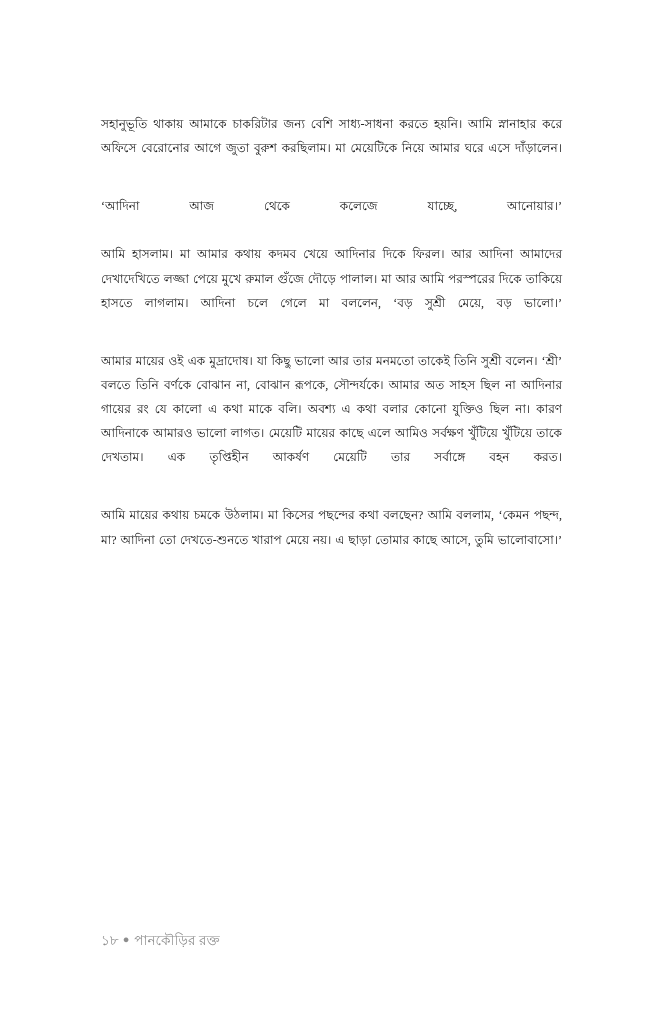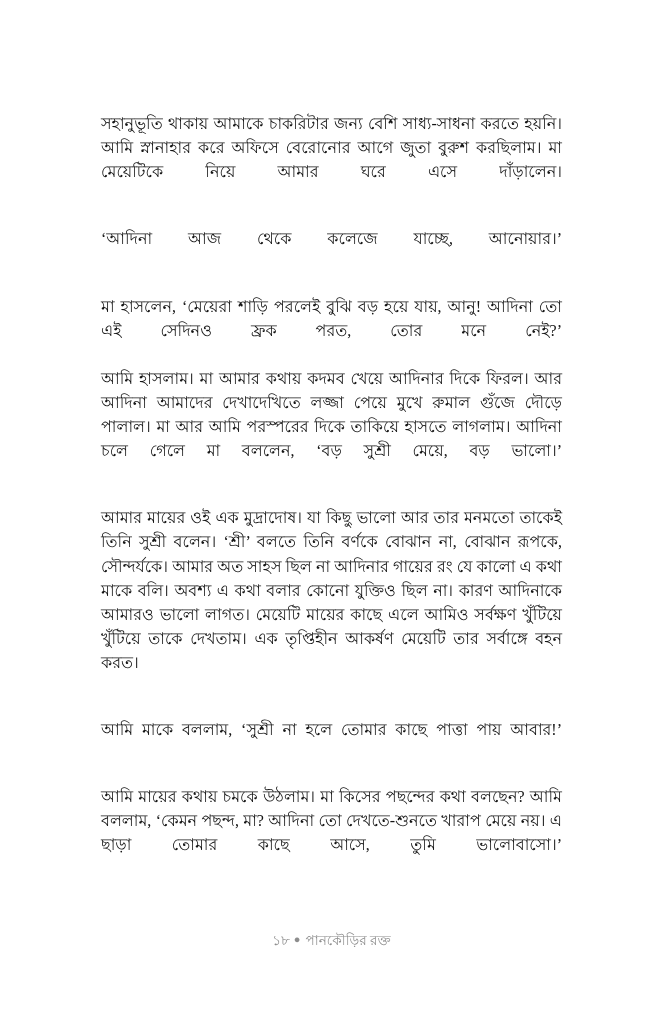--- a/index.html
+++ b/index.html
@@ -28,50 +28,50 @@
   .text-column {
     position: absolute;
     left: 101px;
     top: 112px;
     width: 461px;
   }
 
   p.para {
     margin: 0;
     padding: 0;
-    font-size: 16px;
+    font-size: 12px;
     line-height: 24.1px;
     text-align: justify;
     text-justify: inter-word;
     word-spacing: 0.1px;
     letter-spacing: 0;
     color: #141414;
     text-indent: 0;
     hyphens: none;
   }
 
   
   p.para::after {
     content: "";
     display: inline-block;
     width: 100%;
   }
 
   
-  p.gap-sm { margin-top: 19px; }
+  p.gap-sm { margin-top: 10px; }
 
   .footer {
     position: absolute;
     left: 101px;
     top: 930px;
     width: 461px;
     font-size: 13.6px;
     line-height: 18px;
     color: #8d8d8d;
-    text-align: center;
+    text-align: left;
     white-space: nowrap;
   }
 
   .footer .pgnum { color: #8d8d8d; }
   .footer .sep {
     display: inline-block;
     margin: 0 5px 0 4px;
     vertical-align: 2px;
     font-size: 11px;
     color: #8d8d8d;
@@ -79,24 +79,22 @@
   .footer .book-title { color: #8d8d8d; }
 </style>
 </head>
 <body>
 
 <div class="page">
 
   <div class="text-column">
     <p class="para">সহানুভূতি থাকায় আমাকে চাকরিটার জন্য বেশি সাধ্য-সাধনা করতে হয়নি। আমি স্নানাহার করে অফিসে বেরোনোর আগে জুতা বুরুশ করছিলাম। মা মেয়েটিকে নিয়ে আমার ঘরে এসে দাঁড়ালেন।</p>
     <p class="para gap-sm">‘আদিনা আজ থেকে কলেজে যাচ্ছে, আনোয়ার।’</p>
-    <p class="para gap-sm">মা হাসলেন, ‘মেয়েরা শাড়ি পরলেই বুঝি বড় হয়ে যায়, আনু! আদিনা তো এই সেদিনও ফ্রক পরত, তোর মনে নেই?’</p>
     <p class="para">আমি হাসলাম। মা আমার কথায় কদমব খেয়ে আদিনার দিকে ফিরল। আর আদিনা আমাদের দেখাদেখিতে লজ্জা পেয়ে মুখে রুমাল গুঁজে দৌড়ে পালাল। মা আর আমি পরস্পরের দিকে তাকিয়ে হাসতে লাগলাম। আদিনা চলে গেলে মা বললেন, ‘বড় সুশ্রী মেয়ে, বড় ভালো।’</p>
     <p class="para gap-sm">আমার মায়ের ওই এক মুদ্রাদোষ। যা কিছু ভালো আর তার মনমতো তাকেই তিনি সুশ্রী বলেন। ‘শ্রী’ বলতে তিনি বর্ণকে বোঝান না, বোঝান রূপকে, সৌন্দর্যকে। আমার অত সাহস ছিল না আদিনার গায়ের রং যে কালো এ কথা মাকে বলি। অবশ্য এ কথা বলার কোনো যুক্তিও ছিল না। কারণ আদিনাকে আমারও ভালো লাগত। মেয়েটি মায়ের কাছে এলে আমিও সর্বক্ষণ খুঁটিয়ে খুঁটিয়ে তাকে দেখতাম। এক তৃপ্তিহীন আকর্ষণ মেয়েটি তার সর্বাঙ্গে বহন করত।</p>
-    <p class="para gap-sm">আমি মাকে বললাম, ‘সুশ্রী না হলে তোমার কাছে পাত্তা পায় আবার!’</p>
     <p class="para gap-sm">আমি মায়ের কথায় চমকে উঠলাম। মা কিসের পছন্দের কথা বলছেন? আমি বললাম, ‘কেমন পছন্দ, মা? আদিনা তো দেখতে-শুনতে খারাপ মেয়ে নয়। এ ছাড়া তোমার কাছে আসে, তুমি ভালোবাসো।’</p>
 
   </div>
 
   <div class="footer">
     <span class="pgnum">১৮</span><span class="sep">●</span><span class="book-title">পানকৌড়ির রক্ত</span>
   </div>
 
 </div>
 

